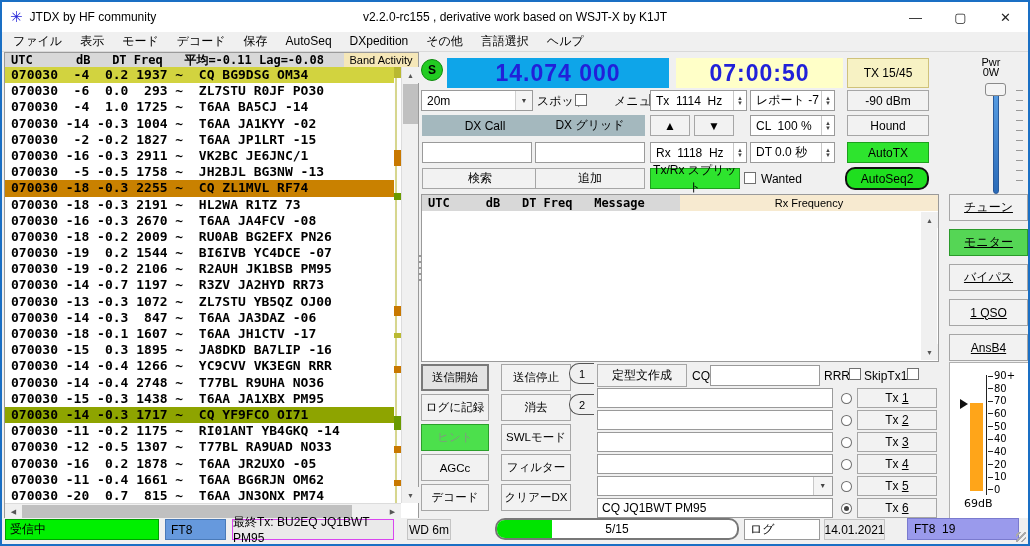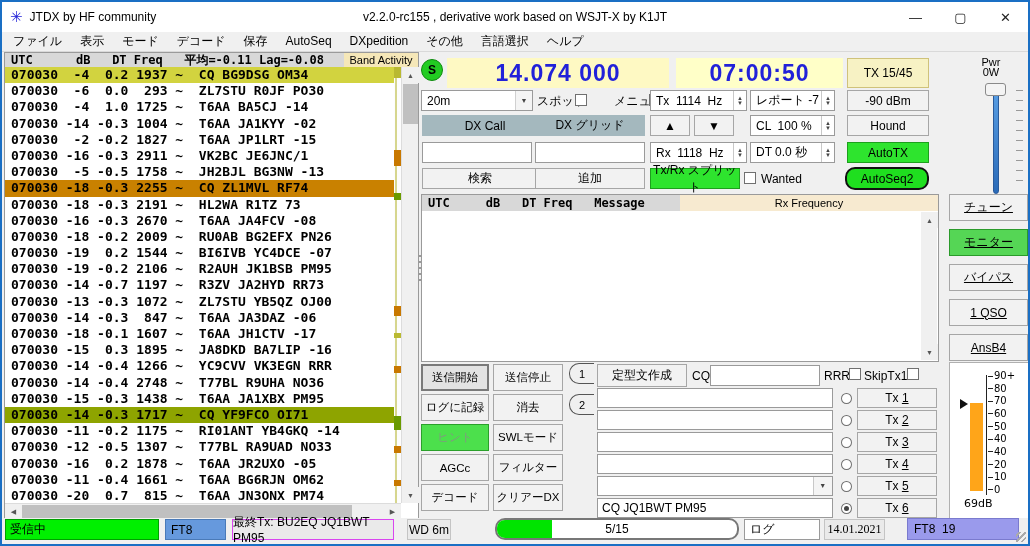--- a/index.html
+++ b/index.html
@@ -83,21 +83,21 @@
   .meter-panel { position:absolute; left:947px; top:360px; width:81px; height:158px; background:#fff; border:1px solid #b0b0b0;padding-left:48px; }
   .meter-scale { position:absolute; left:38px; top:8px; height:124px; display:flex; flex-direction:column; justify-content:space-between; }
   .meter-lbl { font-size:10px; line-height:10px; font-family:"DejaVu Sans",sans-serif; }
   .meter-lbl::before { content:""; display:inline-block; width:5px; height:1px; background:#222; vertical-align:middle; margin-right:1px; }
   .meter-axis { position:absolute; left:36px; top:12px; height:120px; width:1px; background:#222; }
   .meter-bar { position:absolute; left:20px; top:40px; width:13px; height:88px; background:#ffa519; }
   .meter-marker { position:absolute; left:10px; top:36px; width:0; height:0; border-top:5px solid transparent; border-bottom:5px solid transparent; border-left:8px solid #111; }
   .meter-value { position:absolute; left:14px; top:134px; font-size:11px; font-family:"DejaVu Sans",sans-serif; }
 
   
-  .txbtn-grid { position:absolute; left:419px; top:362px; display:grid; grid-template-columns:68px 70px; grid-auto-rows:27px; gap:3px 4px; }
+  .txbtn-grid { position:absolute; left:419px; top:362px; display:grid; grid-template-columns:68px 70px; grid-auto-rows:27px; gap:3px 12px; }
   .txbtn-grid .btn { font-size:11.5px; }
   .brace-tab { position:absolute; width:25px; height:21px; border:1px solid #555; border-right:none; border-radius:10px 0 0 10px; background:#f0f0f0; display:flex; align-items:center; justify-content:center; font-size:11px; }
   .tx-rows { position:absolute; left:595px; top:385px; width:340px; }
   .tx-row { display:flex; align-items:center; height:22px; }
   .tx-field { width:238px; height:20px; background:#fff; border:1px solid #9a9a9a; font-size:12px; line-height:18px; padding-left:4px; position:relative; overflow:hidden; }
   .tx-row .ddbtn { display:none; }
   .tx-row.has-dd .ddbtn { display:flex; position:absolute; right:0; top:0; bottom:0; width:19px; align-items:center; justify-content:center; font-size:7px; color:#444; border-left:1px solid #c8c8c8; background:#f4f4f4; }
   .radio { width:11px; height:11px; border-radius:50%; border:1px solid #707070; background:#fff; margin:0 5px 0 8px; position:relative; }
   .tx-row.selected .radio::after { content:""; position:absolute; left:2px; top:2px; width:5px; height:5px; border-radius:50%; background:#444; }
   .txnbtn { width:81px; height:20px; white-space:pre; }
@@ -106,21 +106,21 @@
   .statusbar { position:absolute; left:0; bottom:0; width:100%; height:26px; background:#f0f0f0; }
   .st { position:absolute; font-size:12px; display:flex; align-items:center; }
   .st-rx { left:3px; top:1px; width:154px; height:21px; background:#00f000; border:1px solid #00a000; padding-left:4px; }
   .st-mode { left:163px; top:1px; width:61px; height:21px; background:#6699dd; border:1px solid #4a7ab8; padding-left:5px; }
   .st-lasttx { left:230px; top:1px; width:162px; height:21px; background:#eaeaea; border:1px solid #d946ef; justify-content:center; }
   .st-wd { left:405px; top:1px; width:44px; height:21px; background:#eaeaea; border:1px solid #c4c4c4; justify-content:center; }
   .st-progress { left:493px; top:0; width:244px; height:22px; background:#fff; border:2px solid #777; border-radius:10px; overflow:hidden; }
   .st-progress .fill { position:absolute; left:0; top:0; bottom:0; width:23%; background:#00e400; }
   .st-progress .ptext { position:relative; width:100%; text-align:center; }
   .st-log { left:742px; top:1px; width:76px; height:21px; background:#fff; border:1px solid #9a9a9a; padding-left:5px; }
-  .st-date { left:822px; top:1px; width:61px; height:21px; background:#eaeaea; border:1px solid #c4c4c4; justify-content:center;font-family:Liberation Serif, serif; }
+  .st-date { left:822px; top:1px; width:61px; height:21px; background:#eaeaea; border:1px solid #c4c4c4; justify-content:center; }
   .st-badge { left:905px; top:0; width:112px; height:22px; background:#9a9aec; border:1px solid #7a7ace; padding-left:6px; white-space:pre; }
   .grip { position:absolute; right:2px; bottom:2px; width:10px; height:10px;
     background:repeating-linear-gradient(135deg,transparent 0 2px,#aaa 2px 4px); }
 
   .splitter { position:absolute; left:416px; top:253px; width:4px; height:30px; background:repeating-linear-gradient(to bottom,#9a9a9a 0 2px,transparent 2px 6px); }
   u { text-decoration:underline; }
 </style>
 </head>
 <body>
 
@@ -206,21 +206,21 @@
     <div class="sbh">
       <div class="sb-btn left">◀</div>
       <div class="thumb"></div>
       <div class="right">▶</div>
     </div>
   </div>
 
   <div class="splitter"></div>
 
   <div class="abs s-circle" style="left:419px;top:57px">S</div>
-  <div class="abs bignum" style="left:445px;top:56px;width:222px;height:30px;background:#fef9c3">14.074 000</div>
+  <div class="abs bignum" style="left:445px;top:56px;width:222px;height:30px;background:#0ea5e9">14.074 000</div>
   <div class="abs bignum" style="left:674px;top:56px;width:167px;height:30px;background:#ffffc8">07:00:50</div>
   <div class="abs btn yellow" style="left:845px;top:56px;width:82px;height:30px">TX 15/45</div>
 
   <div class="abs combo" style="left:419px;top:88px;width:112px;height:21px">
     <span>20m</span>
       <span class="dd">▼</span>
   </div>
   <span class="abs lbl" style="left:535px;top:92px">スポット</span>
   <span class="abs checkbox" style="left:573px;top:92px"></span>
   <span class="abs lbl" style="left:612px;top:92px">メニュー</span>

